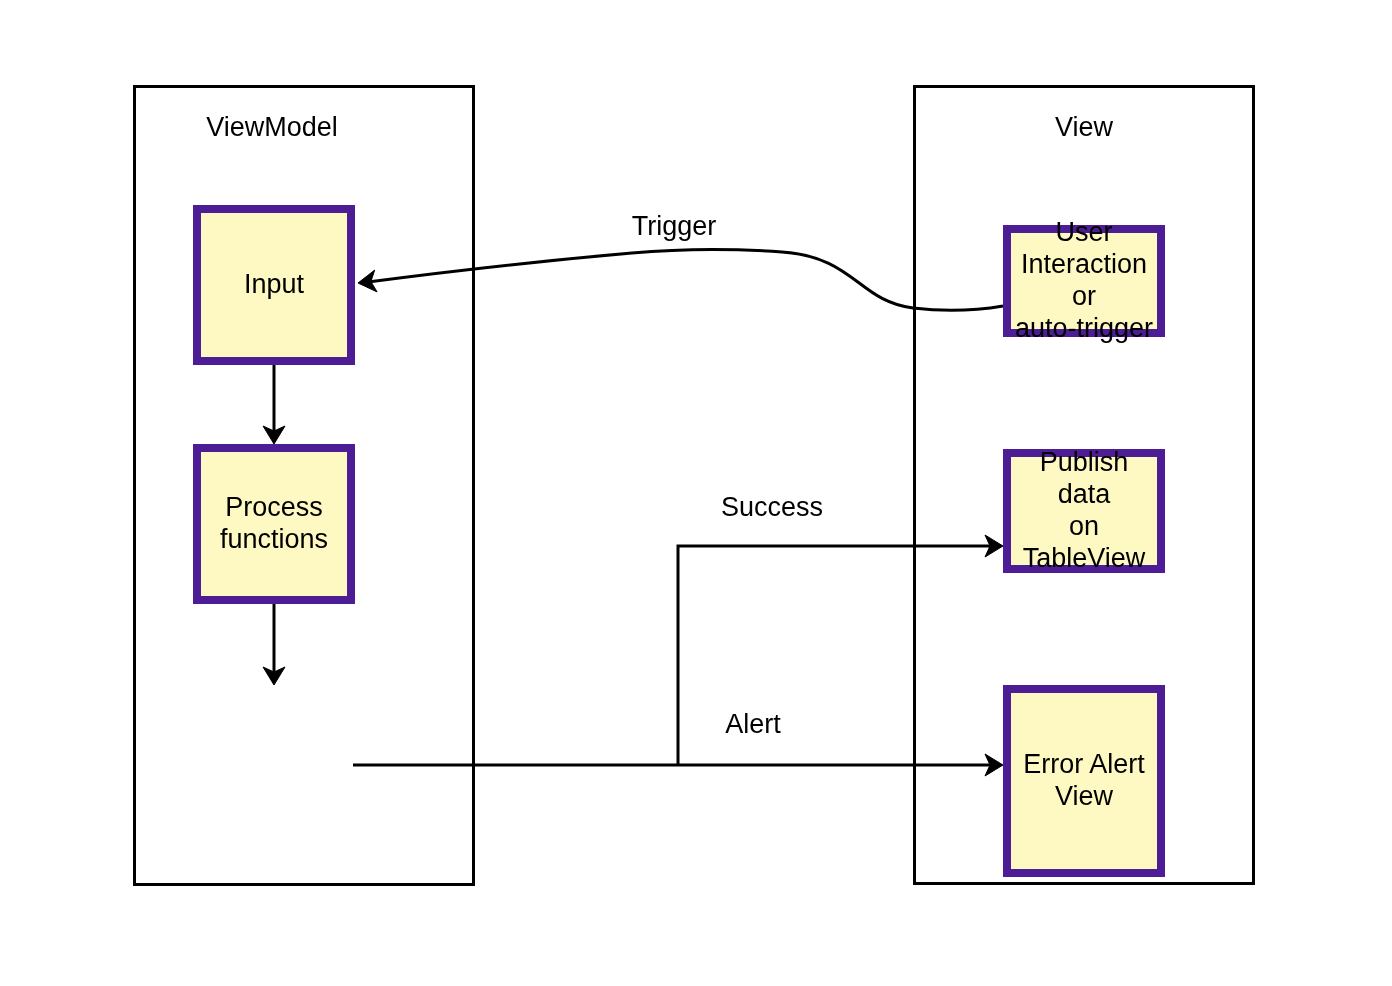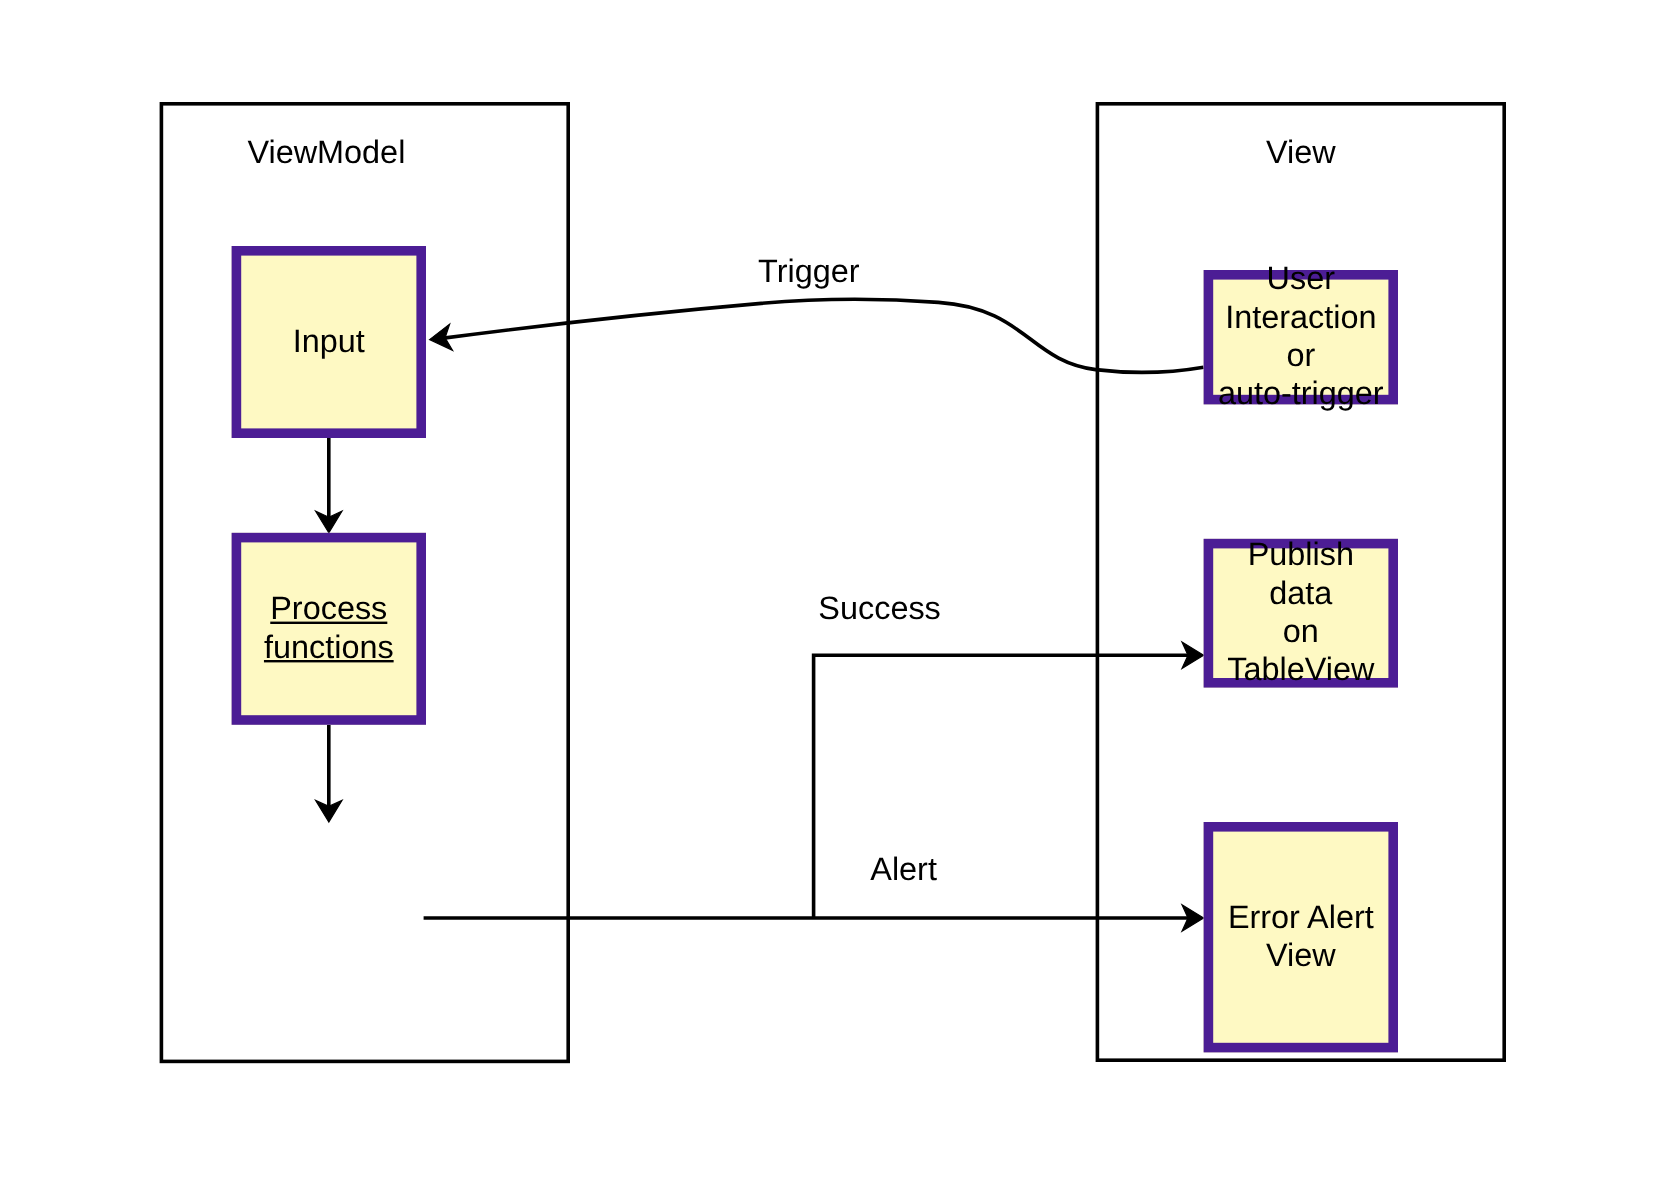--- a/index.html
+++ b/index.html
@@ -59,30 +59,30 @@
   #edge-svg .head {
     stroke: #000000;
     stroke-width: 1;
     fill: #000000;
   }
   
   #vm-frame   { left: 133px; top: 85px;  width: 342px; height: 801px; }
   #view-frame { left: 913px; top: 85px;  width: 342px; height: 800px; }
   
   #node-input      { left: 193px;  top: 205px; width: 162px; height: 160px; }
-  #node-process    { left: 193px;  top: 444px; width: 162px; height: 160px; text-decoration: underline; }
+  #node-process    { left: 193px;  top: 444px; width: 162px; height: 160px; }
   #node-output     { left: 193px;  top: 685px; width: 162px; height: 160px; }
   #node-user       { left: 1003px; top: 225px; width: 162px; height: 112px; }
   #node-publish    { left: 1003px; top: 449px; width: 162px; height: 124px; }
   #node-error      { left: 1003px; top: 685px; width: 162px; height: 192px; }
   
   #label-viewmodel { left: 172px; top: 112px; }
   #label-view      { left: 984px; top: 112px; }
   #label-trigger   { left: 574px; top: 211px; }
-  #label-success   { left: 633px; top: 492px; }
+  #label-success   { left: 672px; top: 492px; }
   #label-fail      { left: 653px; top: 709px; }
 </style>
 </head>
 <body>
 
 <div id="canvas">
 
   <div id="vm-frame" class="container-frame"></div>
   <div id="view-frame" class="container-frame"></div>
 

